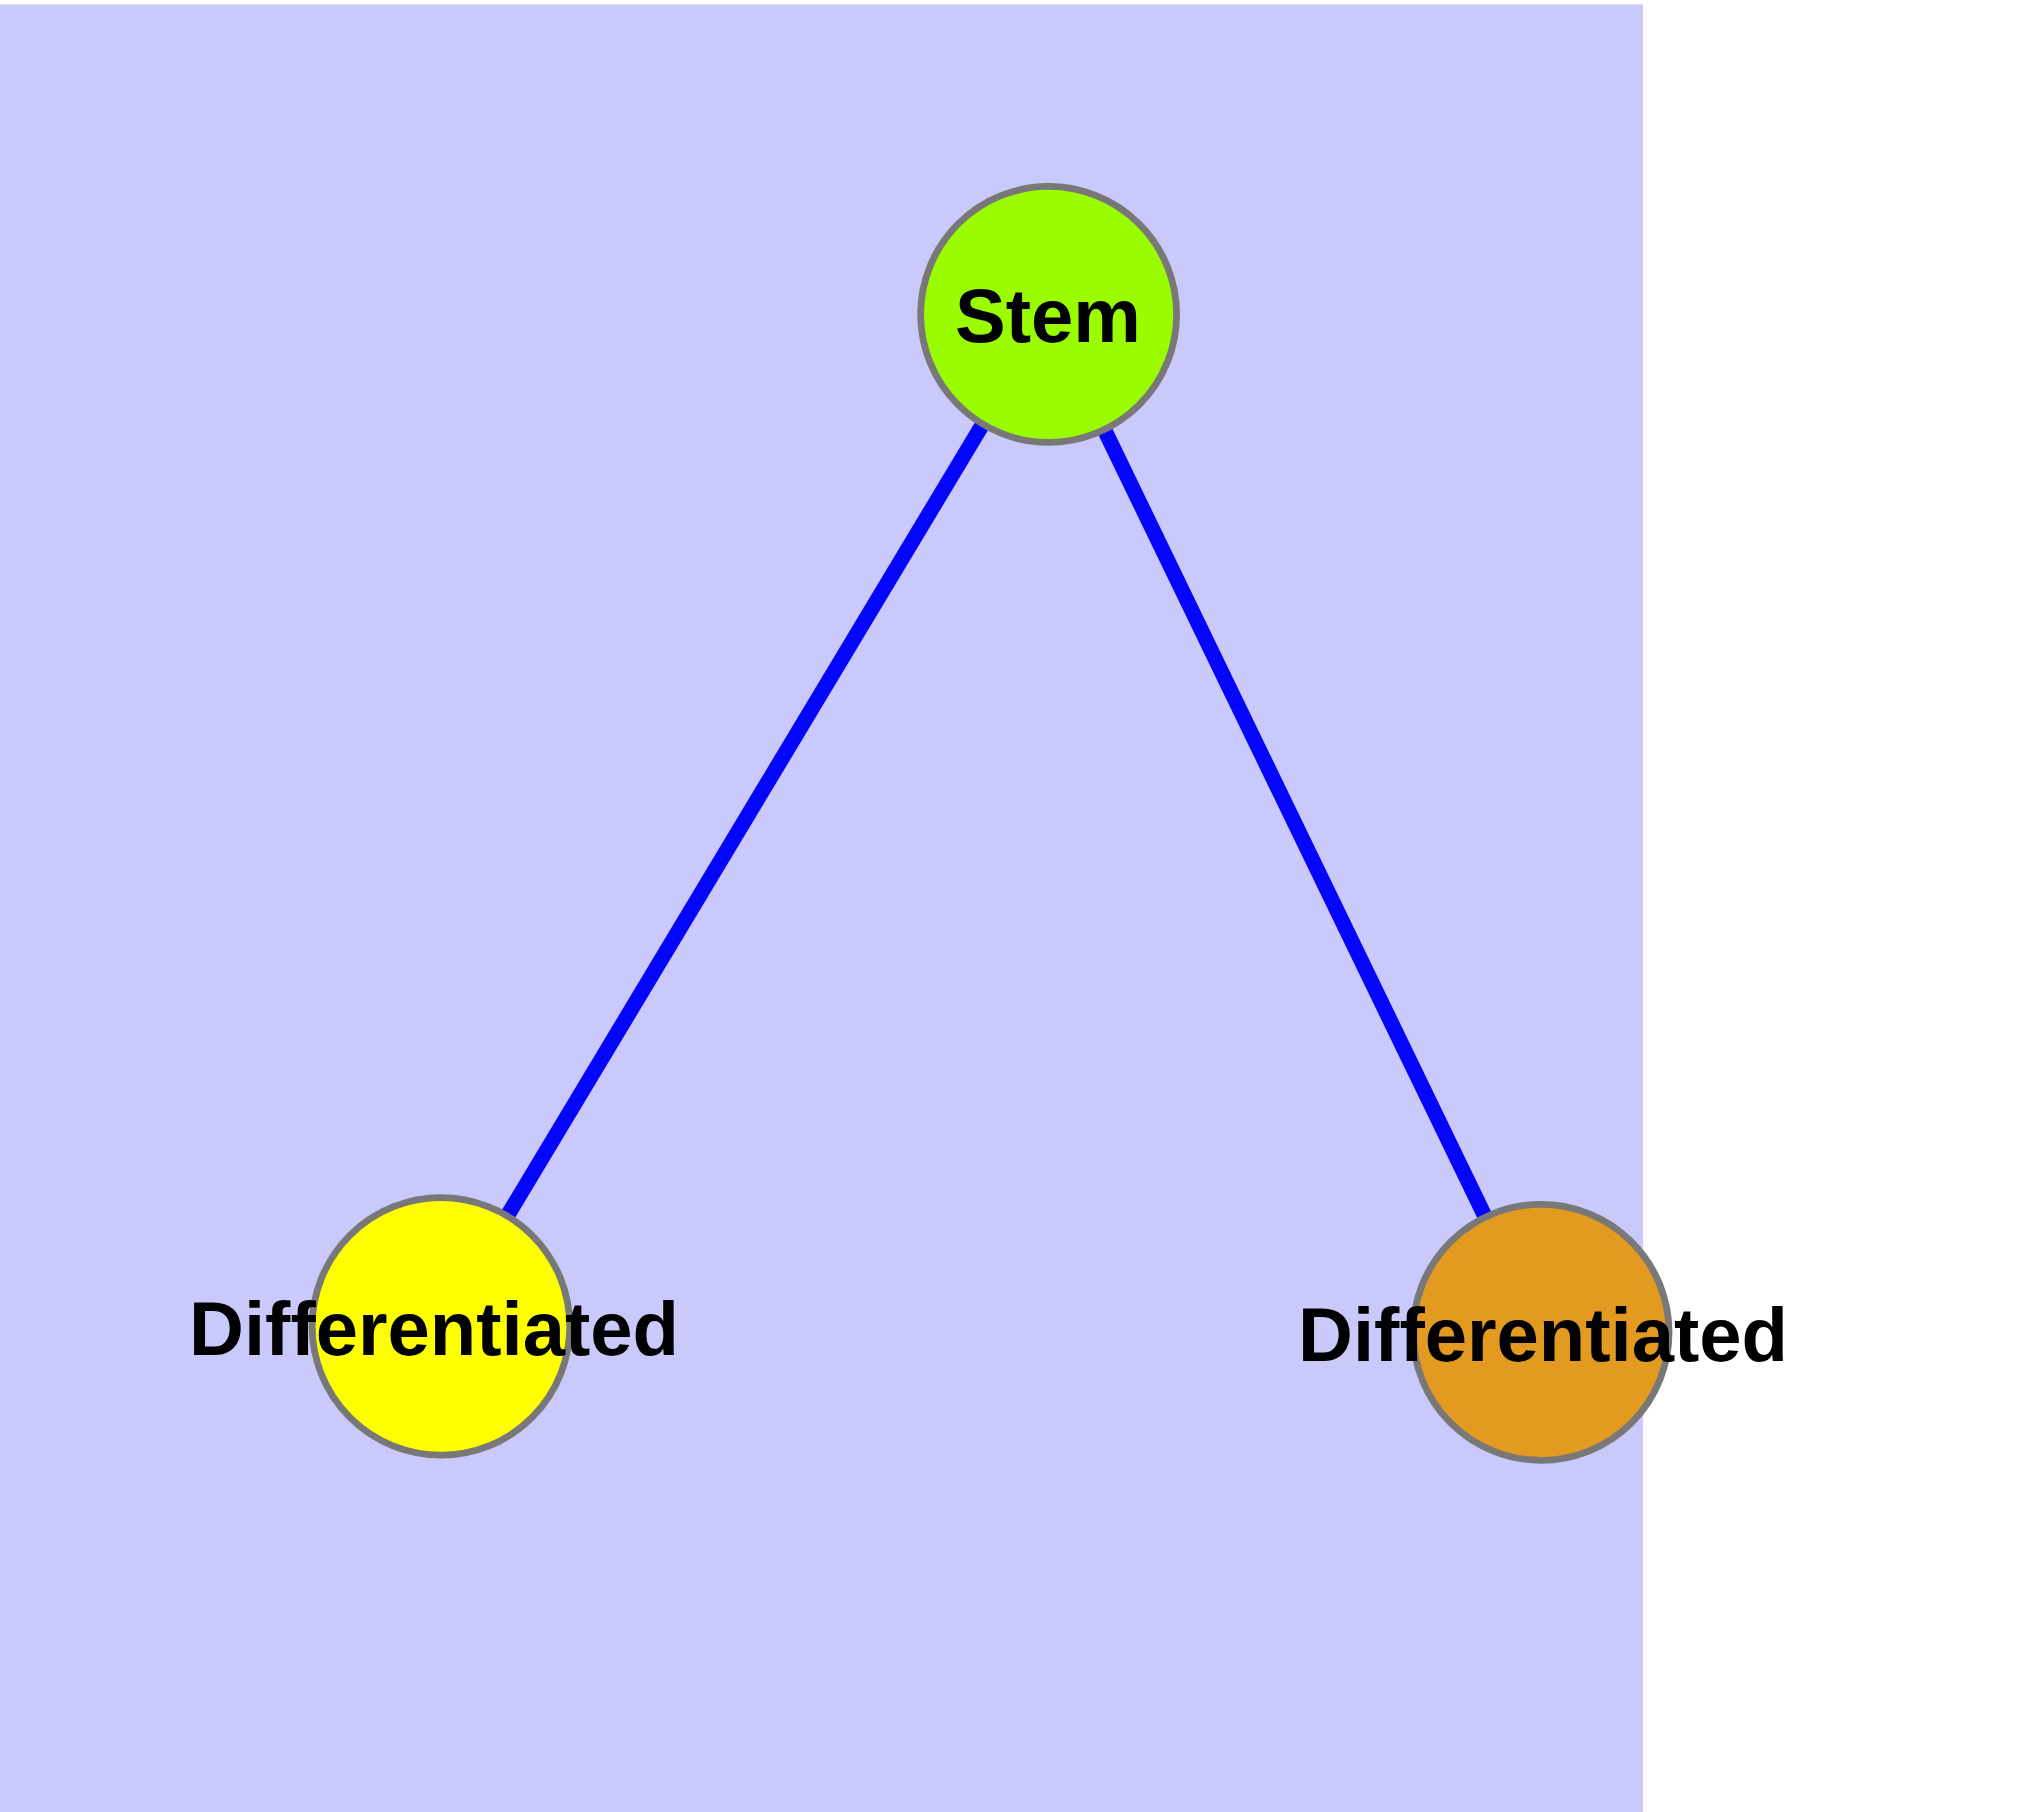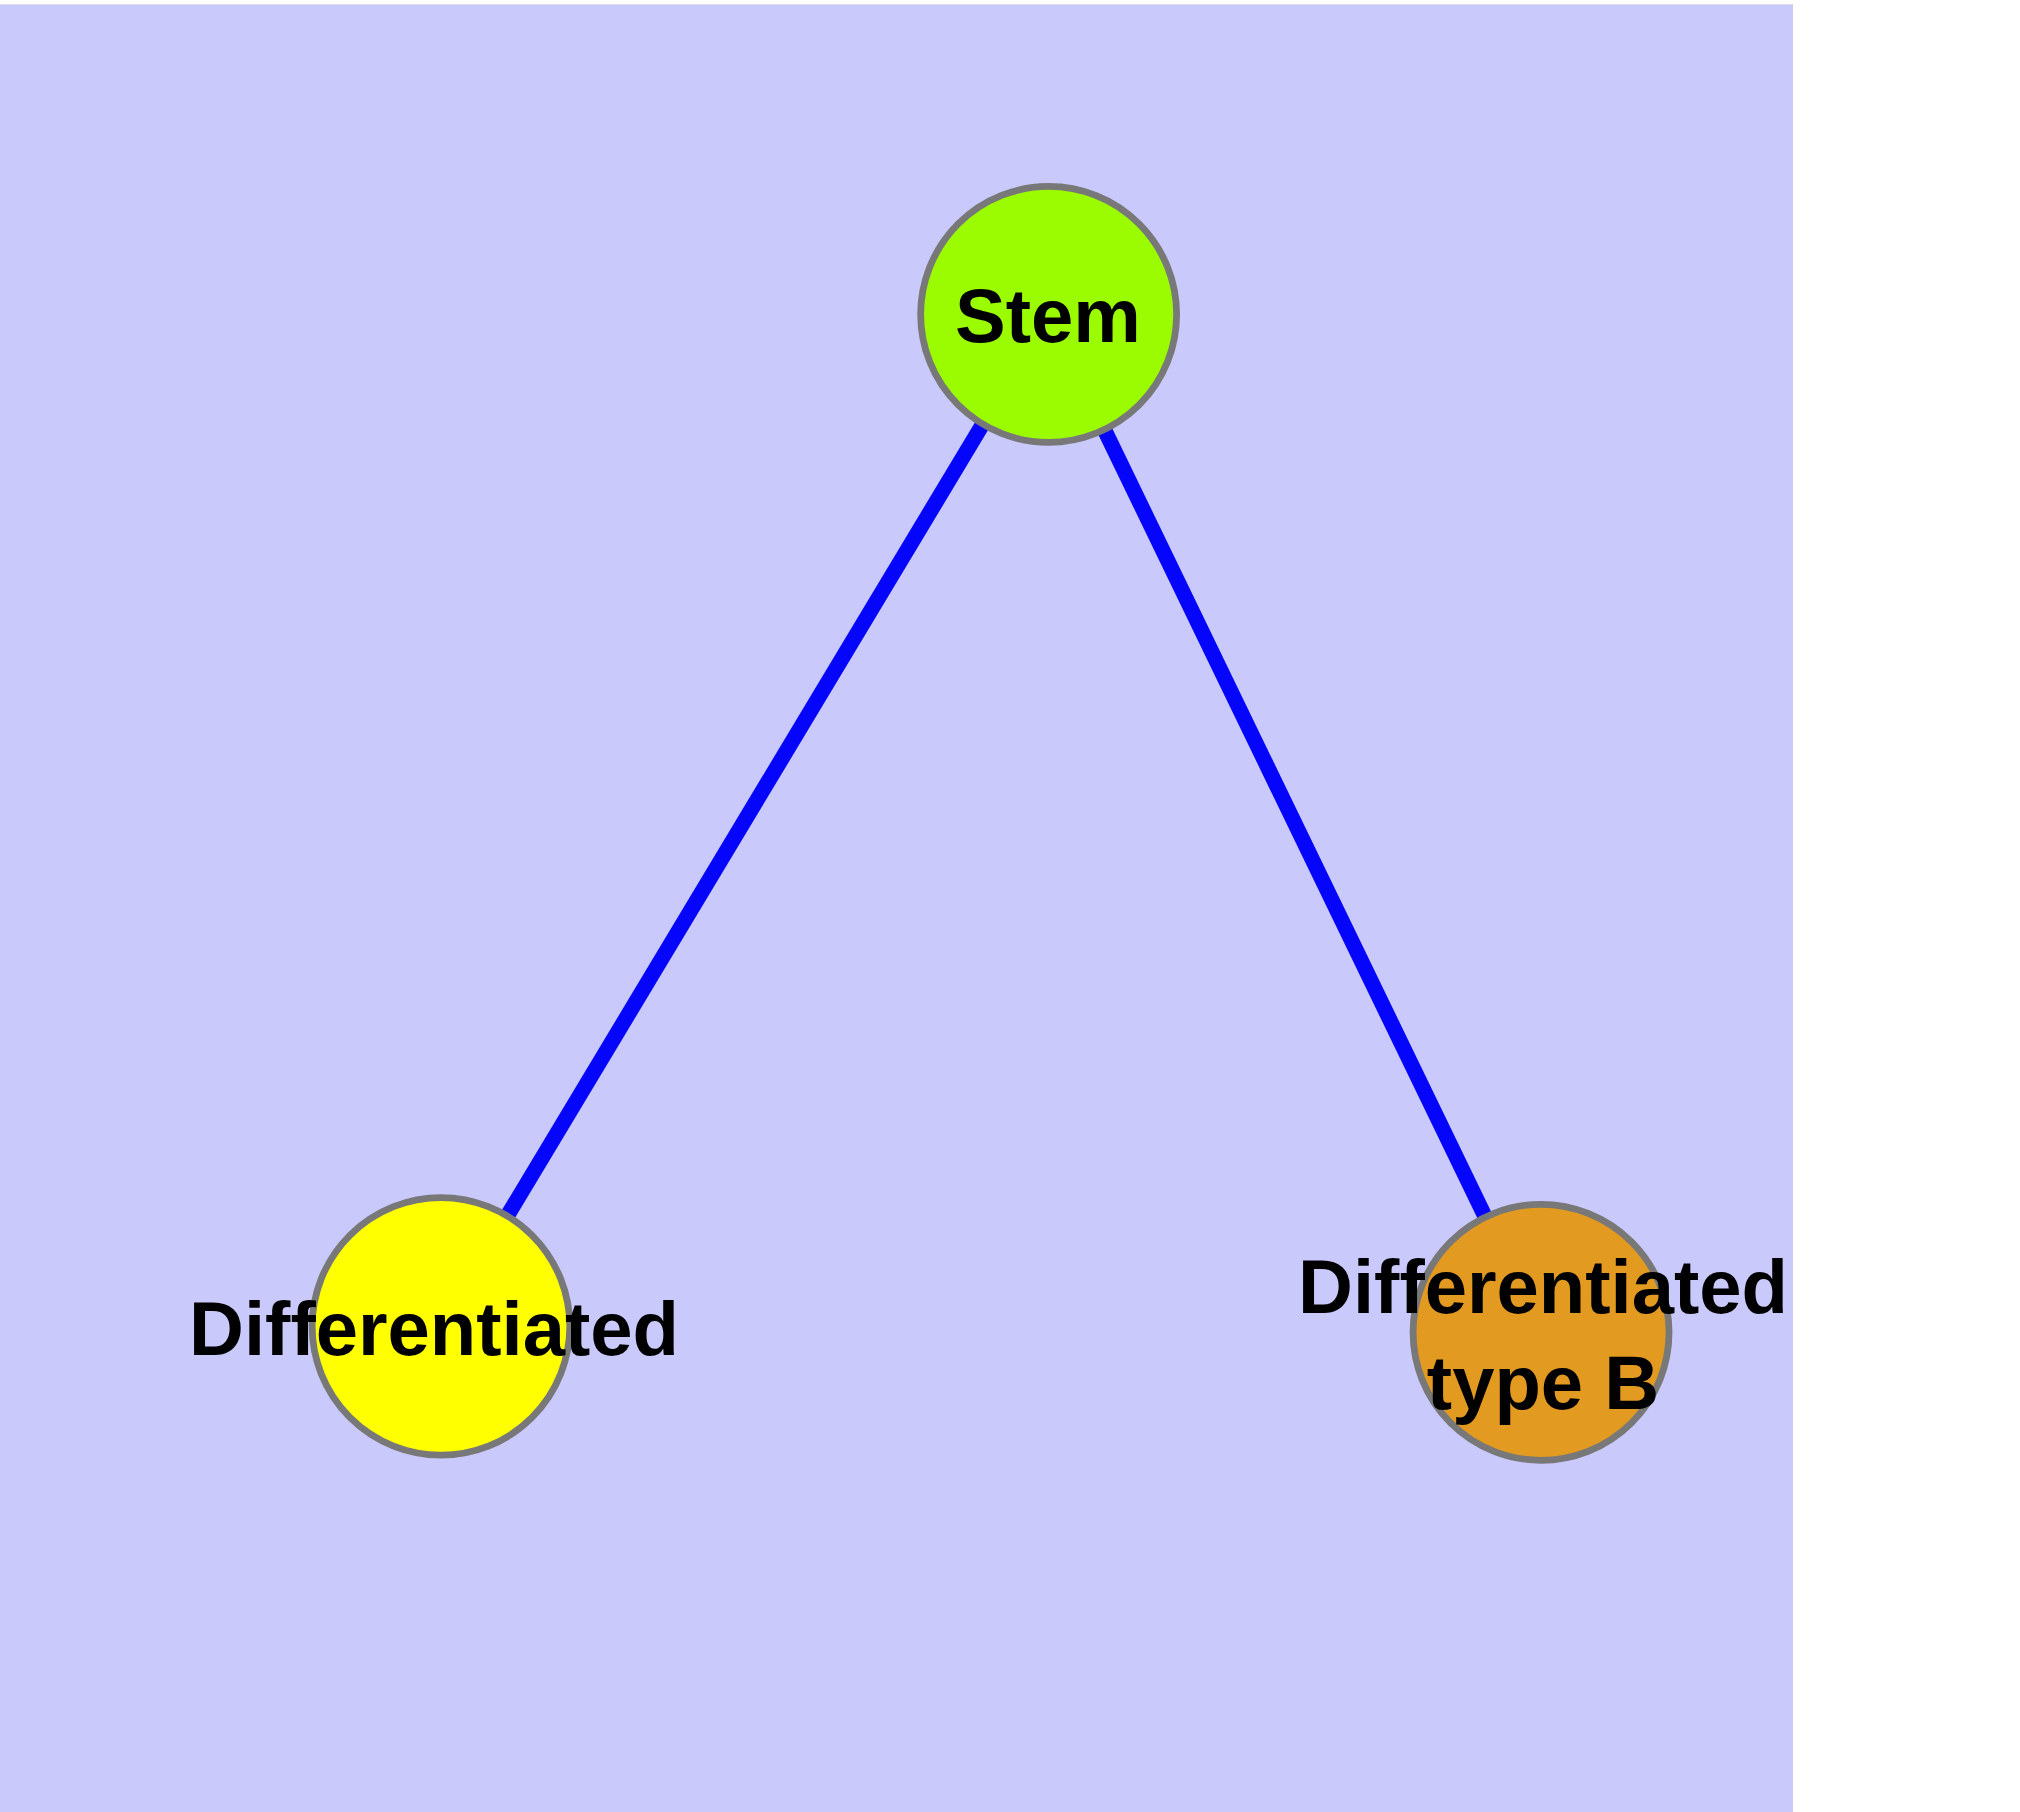--- a/index.html
+++ b/index.html
@@ -5,21 +5,21 @@
   html, body {
     margin: 0;
     padding: 0;
     width: 2021px;
     height: 1812px;
     background: #ffffff;
     overflow: hidden;
   }
   .stage {
     position: relative;
-    width: 1793px;
+    width: 1643px;
     height: 1812px;
     border-radius: 10px;
   }
   .bg {
     position: absolute;
     left: 0;
     right: 0;
     top: 4.2px;
     bottom: 0;
     border-top: 1.7px solid #dcdce6;
@@ -70,17 +70,16 @@
   <div class="label" style="left:1048px; top:316px;">
     <span>Stem</span>
   </div>
 
   <div class="label" style="left:434px; top:1329px;">
     <span>Differentiated</span>
   </div>
 
   <div class="label" style="left:1543px; top:1335px;">
     <span>Differentiated</span>
-    <span>type B</span>
   </div>
 
 </div>
 
 
 </body></html>

